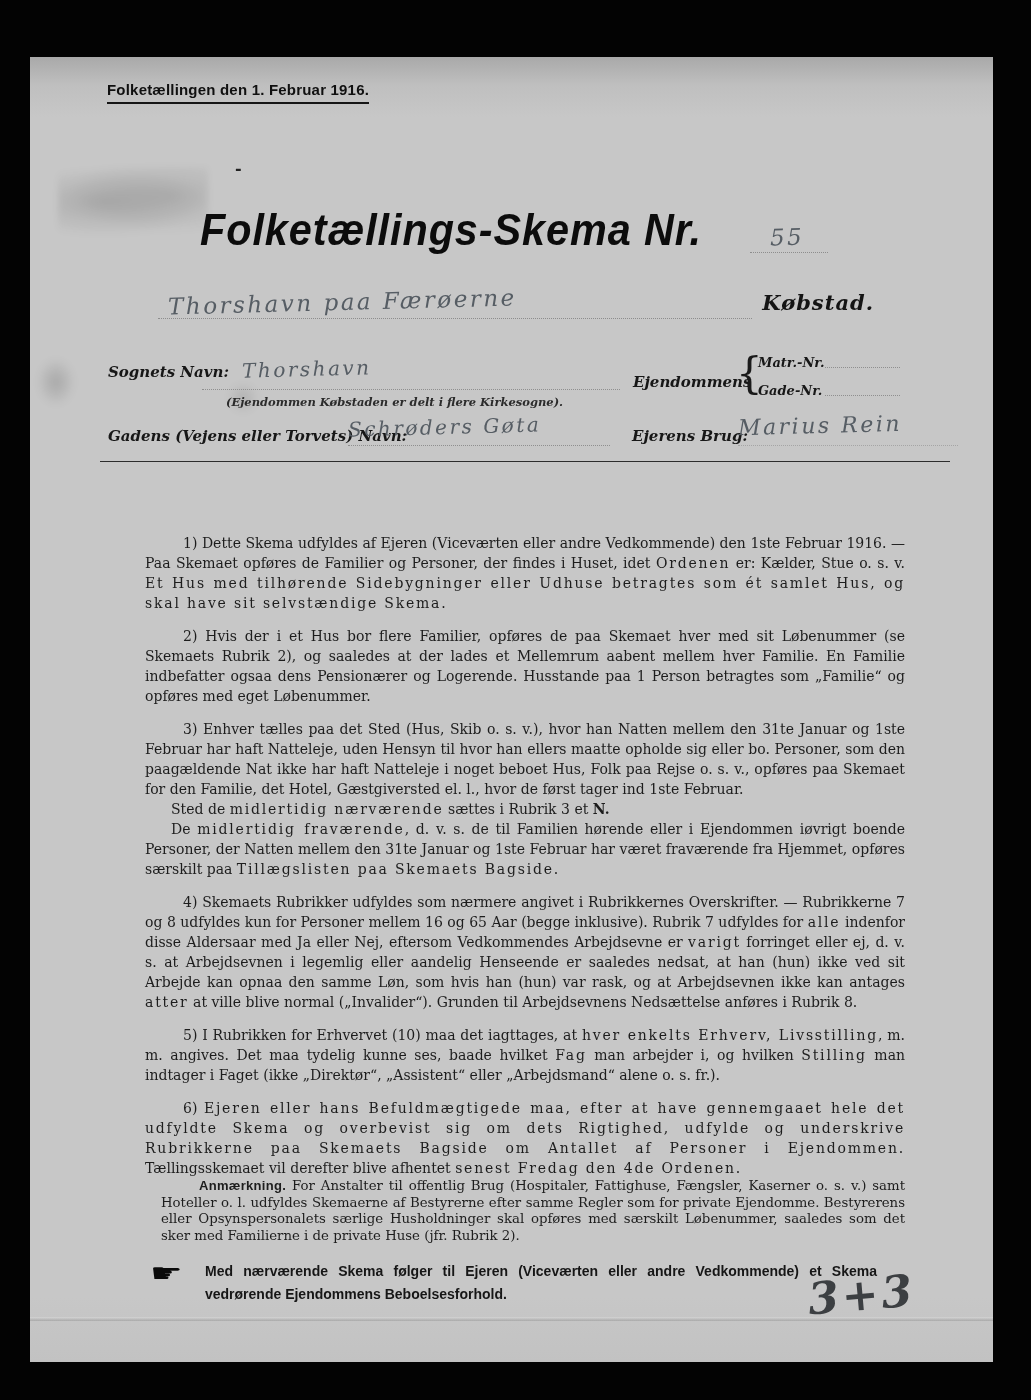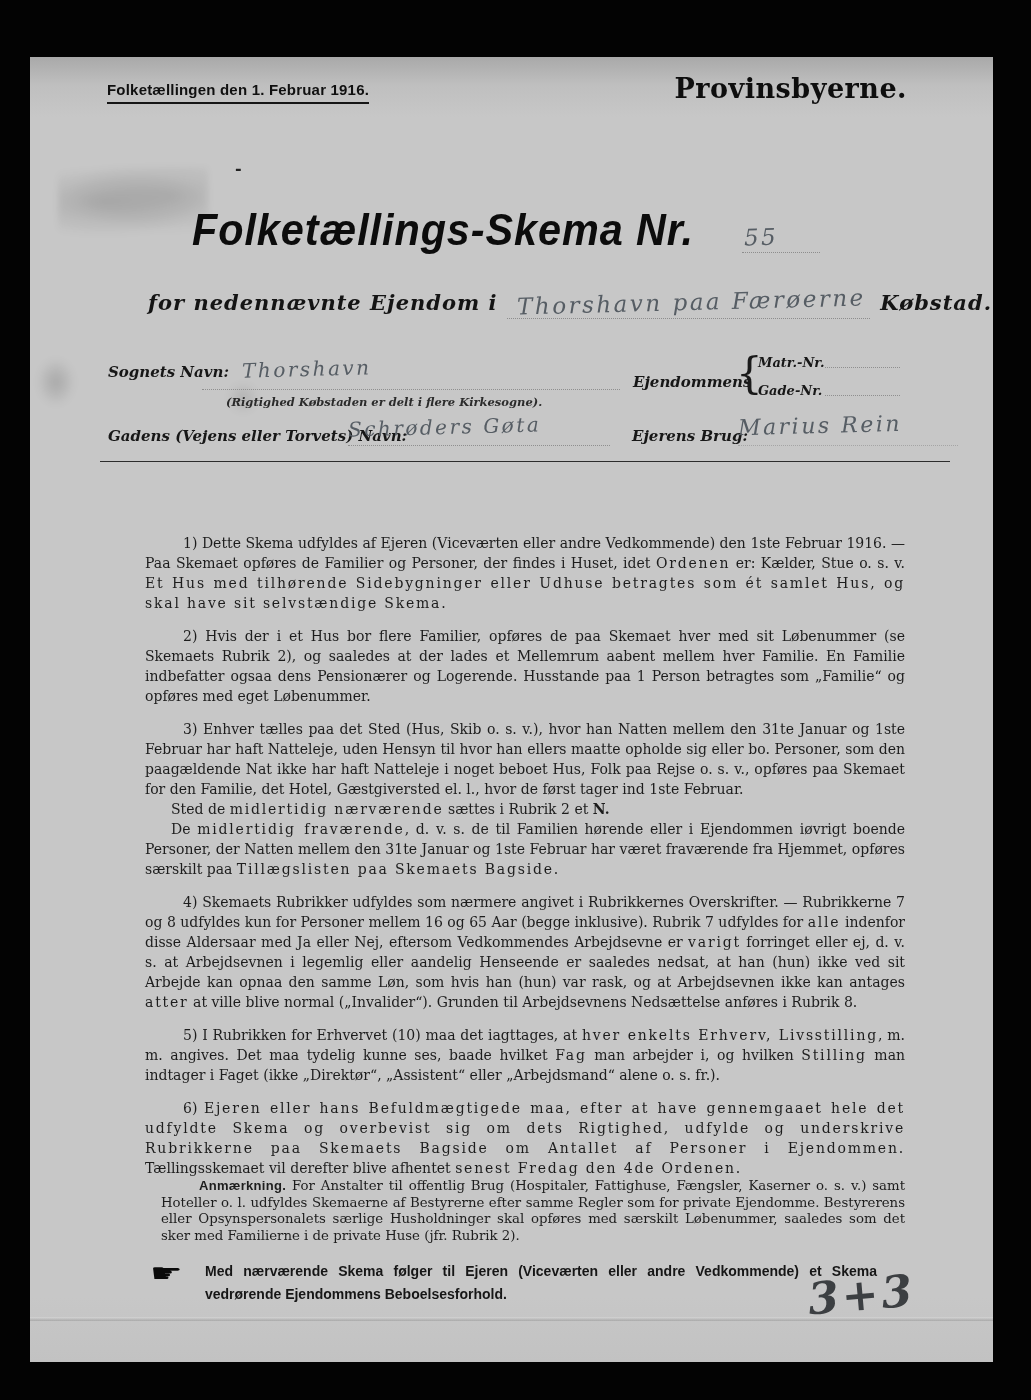--- a/index.html
+++ b/index.html
@@ -19,21 +19,21 @@
   #smudge3{left:195px;top:325px;width:36px;height:32px;
            background:radial-gradient(circle,rgba(60,60,60,.30),rgba(0,0,0,0) 68%);}
   
   .hdr-left{position:absolute;left:77px;top:24px;
             font-family:"Liberation Sans",sans-serif;font-weight:bold;font-size:15px;
             letter-spacing:.2px;color:#101010;border-bottom:2px solid #151515;padding-bottom:4px;}
   .hdr-right{position:absolute;right:86px;top:16px;font-weight:bold;font-size:27px;
              color:#0e0e0e;letter-spacing:.5px;}
   .stray-dash{position:absolute;left:205px;top:102px;font-weight:bold;font-size:16px;color:#222;}
   
-  .title-row{position:absolute;left:162px;top:148px;display:flex;align-items:baseline;}
+  .title-row{position:absolute;left:170px;top:148px;display:flex;align-items:baseline;text-align:center;}
   .doc-title{font-family:"Liberation Sans",sans-serif;font-weight:bold;font-style:italic;
              font-size:44px;letter-spacing:1px;color:#0c0c0c;transform:scaleX(.94);transform-origin:left bottom;
              white-space:nowrap;}
   .title-number{display:inline-block;margin-left:16px;min-width:70px;
                 border-bottom:1px dotted #8d8d8d;padding:0 6px 2px 2px;}
   
   .hand{font-family:"DejaVu Serif",serif;font-style:italic;color:#565d64;
         letter-spacing:2.5px;display:inline-block;transform:rotate(-1.5deg);}
   .hand-lg{font-size:23px;}
   .hand-md{font-size:20px;}
@@ -80,37 +80,35 @@
 <body>
 
 <div id="scene">
   <div id="paper">
 
     <div id="smudge1" class="smudge"></div>
     <div id="smudge2" class="smudge"></div>
     <div id="smudge3" class="smudge"></div>
 
     <div class="hdr-left">Folketællingen den 1. Februar 1916.</div>
-    <div class="hdr-right">Provinsbyerne.</div>
     <div class="stray-dash">-</div>
 
     <div class="title-row">
       <span class="doc-title">Folketællings-Skema Nr.</span>
       <span class="title-number"><span class="hand hand-lg">55</span></span>
     </div>
 
     <div class="subtitle-row">
-      <span class="sub-prefix">for nedennævnte Ejendom i</span>
       <span class="sub-line"><span class="hand hand-lg">Thorshavn paa Færøerne</span></span>
       <span class="sub-suffix">Købstad.</span>
     </div>
 
     <div class="flabel" style="left:78px;top:306px;">Sognets Navn:</div>
     <div class="fline" style="left:172px;top:300px;width:418px;height:32px;"><span class="hand hand-md" style="margin-left:40px;">Thorshavn</span></div>
-    <div class="fnote" style="left:196px;top:338px;">(Rigtighed Købstaden er delt i flere Kirkesogne).</div>
+    <div class="fnote" style="left:196px;top:338px;">(Ejendommen Købstaden er delt i flere Kirkesogne).</div>
 
     <div class="flabel" style="left:603px;top:316px;">Ejendommens</div>
     <div class="brace" style="left:706px;top:296px;">{</div>
     <div class="nr-label" style="left:728px;top:298px;">Matr.-Nr.</div>
     <div class="fline" style="left:795px;top:296px;width:75px;height:14px;"></div>
     <div class="nr-label" style="left:728px;top:326px;">Gade-Nr.</div>
     <div class="fline" style="left:795px;top:324px;width:75px;height:14px;"></div>
 
     <div class="flabel" style="left:78px;top:370px;">Gadens (Vejens eller Torvets) Navn:</div>
     <div class="fline" style="left:318px;top:358px;width:262px;height:30px;"><span class="hand hand-md">Schrøders Gøta</span></div>
@@ -118,21 +116,21 @@
     <div class="flabel" style="left:602px;top:370px;">Ejerens Brug:</div>
     <div class="fline" style="left:708px;top:356px;width:220px;height:32px;border-bottom-color:#a5a5a5;"><span class="hand hand-md" style="font-size:22px;">Marius Rein</span></div>
 
     <div class="main-rule"></div>
 
     <div class="rules-body">
       <div>
           <p class="rp"><span>1) Dette Skema udfyldes af Ejeren (Viceværten eller andre Vedkommende) den 1ste Februar 1916. — Paa Skemaet opføres de Familier og Personer, der findes i Huset, idet </span><span class="sp">Ordenen</span><span> er: Kælder, Stue o. s. v. </span><span class="sp">Et Hus med tilhørende Sidebygninger eller Udhuse betragtes som ét samlet Hus, og skal have sit selvstændige Skema.</span></p>
           <p class="rp"><span>2) Hvis der i et Hus bor flere Familier, opføres de paa Skemaet hver med sit Løbenummer (se Skemaets Rubrik 2), og saaledes at der lades et Mellemrum aabent mellem hver Familie.  En Familie indbefatter ogsaa dens Pensionærer og Logerende.  Husstande paa 1 Person betragtes som „Familie“ og opføres med eget Løbenummer.</span></p>
           <p class="rp"><span>3) Enhver tælles paa det Sted (Hus, Skib o. s. v.), hvor han Natten mellem den 31te Januar og 1ste Februar har haft Natteleje, uden Hensyn til hvor han ellers maatte opholde sig eller bo.  Personer, som den paagældende Nat ikke har haft Natteleje i noget beboet Hus, Folk paa Rejse o. s. v., opføres paa Skemaet for den Familie, det Hotel, Gæstgiversted el. l., hvor de først tager ind 1ste Februar.</span></p>
-          <p class="rp cont"><span>Sted de </span><span class="sp">midlertidig nærværende</span><span> sættes i Rubrik 2 et </span><span class="bd">N.</span></p>
+          <p class="rp cont"><span>Sted de </span><span class="sp">midlertidig nærværende</span><span> sættes i Rubrik 3 et </span><span class="bd">N.</span></p>
           <p class="rp cont"><span>De </span><span class="sp">midlertidig fraværende</span><span>, d. v. s. de til Familien hørende eller i Ejendommen iøvrigt boende Personer, der Natten mellem den 31te Januar og 1ste Februar har været fraværende fra Hjemmet, opføres særskilt paa </span><span class="sp">Tillægslisten paa Skemaets Bagside.</span></p>
           <p class="rp"><span>4) Skemaets Rubrikker udfyldes som nærmere angivet i Rubrikkernes Overskrifter. — Rubrikkerne 7 og 8 udfyldes kun for Personer mellem 16 og 65 Aar (begge inklusive).  Rubrik 7 udfyldes for </span><span class="sp">alle</span><span> indenfor disse Aldersaar med Ja eller Nej, eftersom Vedkommendes Arbejdsevne er </span><span class="sp">varigt</span><span> forringet eller ej, d. v. s. at Arbejdsevnen i legemlig eller aandelig Henseende er saaledes nedsat, at han (hun) ikke ved sit Arbejde kan opnaa den samme Løn, som hvis han (hun) var rask, og at Arbejdsevnen ikke kan antages </span><span class="sp">atter</span><span> at ville blive normal („Invalider“).  Grunden til Arbejdsevnens Nedsættelse anføres i Rubrik 8.</span></p>
           <p class="rp"><span>5) I Rubrikken for Erhvervet (10) maa det iagttages, at </span><span class="sp">hver enkelts Erhverv, Livsstilling</span><span>, m. m. angives.  Det maa tydelig kunne ses, baade hvilket </span><span class="sp">Fag</span><span> man arbejder i, og hvilken </span><span class="sp">Stilling</span><span> man indtager i Faget (ikke „Direktør“, „Assistent“ eller „Arbejdsmand“ alene o. s. fr.).</span></p>
           <p class="rp"><span>6) </span><span class="sp">Ejeren eller hans Befuldmægtigede maa, efter at have gennemgaaet hele det udfyldte Skema og overbevist sig om dets Rigtighed, udfylde og underskrive Rubrikkerne paa Skemaets Bagside om Antallet af Personer i Ejendommen.</span><span>  Tællingsskemaet vil derefter blive afhentet </span><span class="sp">senest Fredag den 4de Ordenen.</span></p>
         </div>
       <p class="remark"><span class="rm-label">Anmærkning.</span><span> For Anstalter til offentlig Brug (Hospitaler, Fattighuse, Fængsler, Kaserner o. s. v.) samt Hoteller o. l. udfyldes Skemaerne af Bestyrerne efter samme Regler som for private Ejendomme.  Bestyrerens eller Opsynspersonalets særlige Husholdninger skal opføres med særskilt Løbenummer, saaledes som det sker med Familierne i de private Huse (jfr. Rubrik 2).</span></p>
     </div>
 
     <div class="footer-note">
       <span class="manicule">☛</span>

